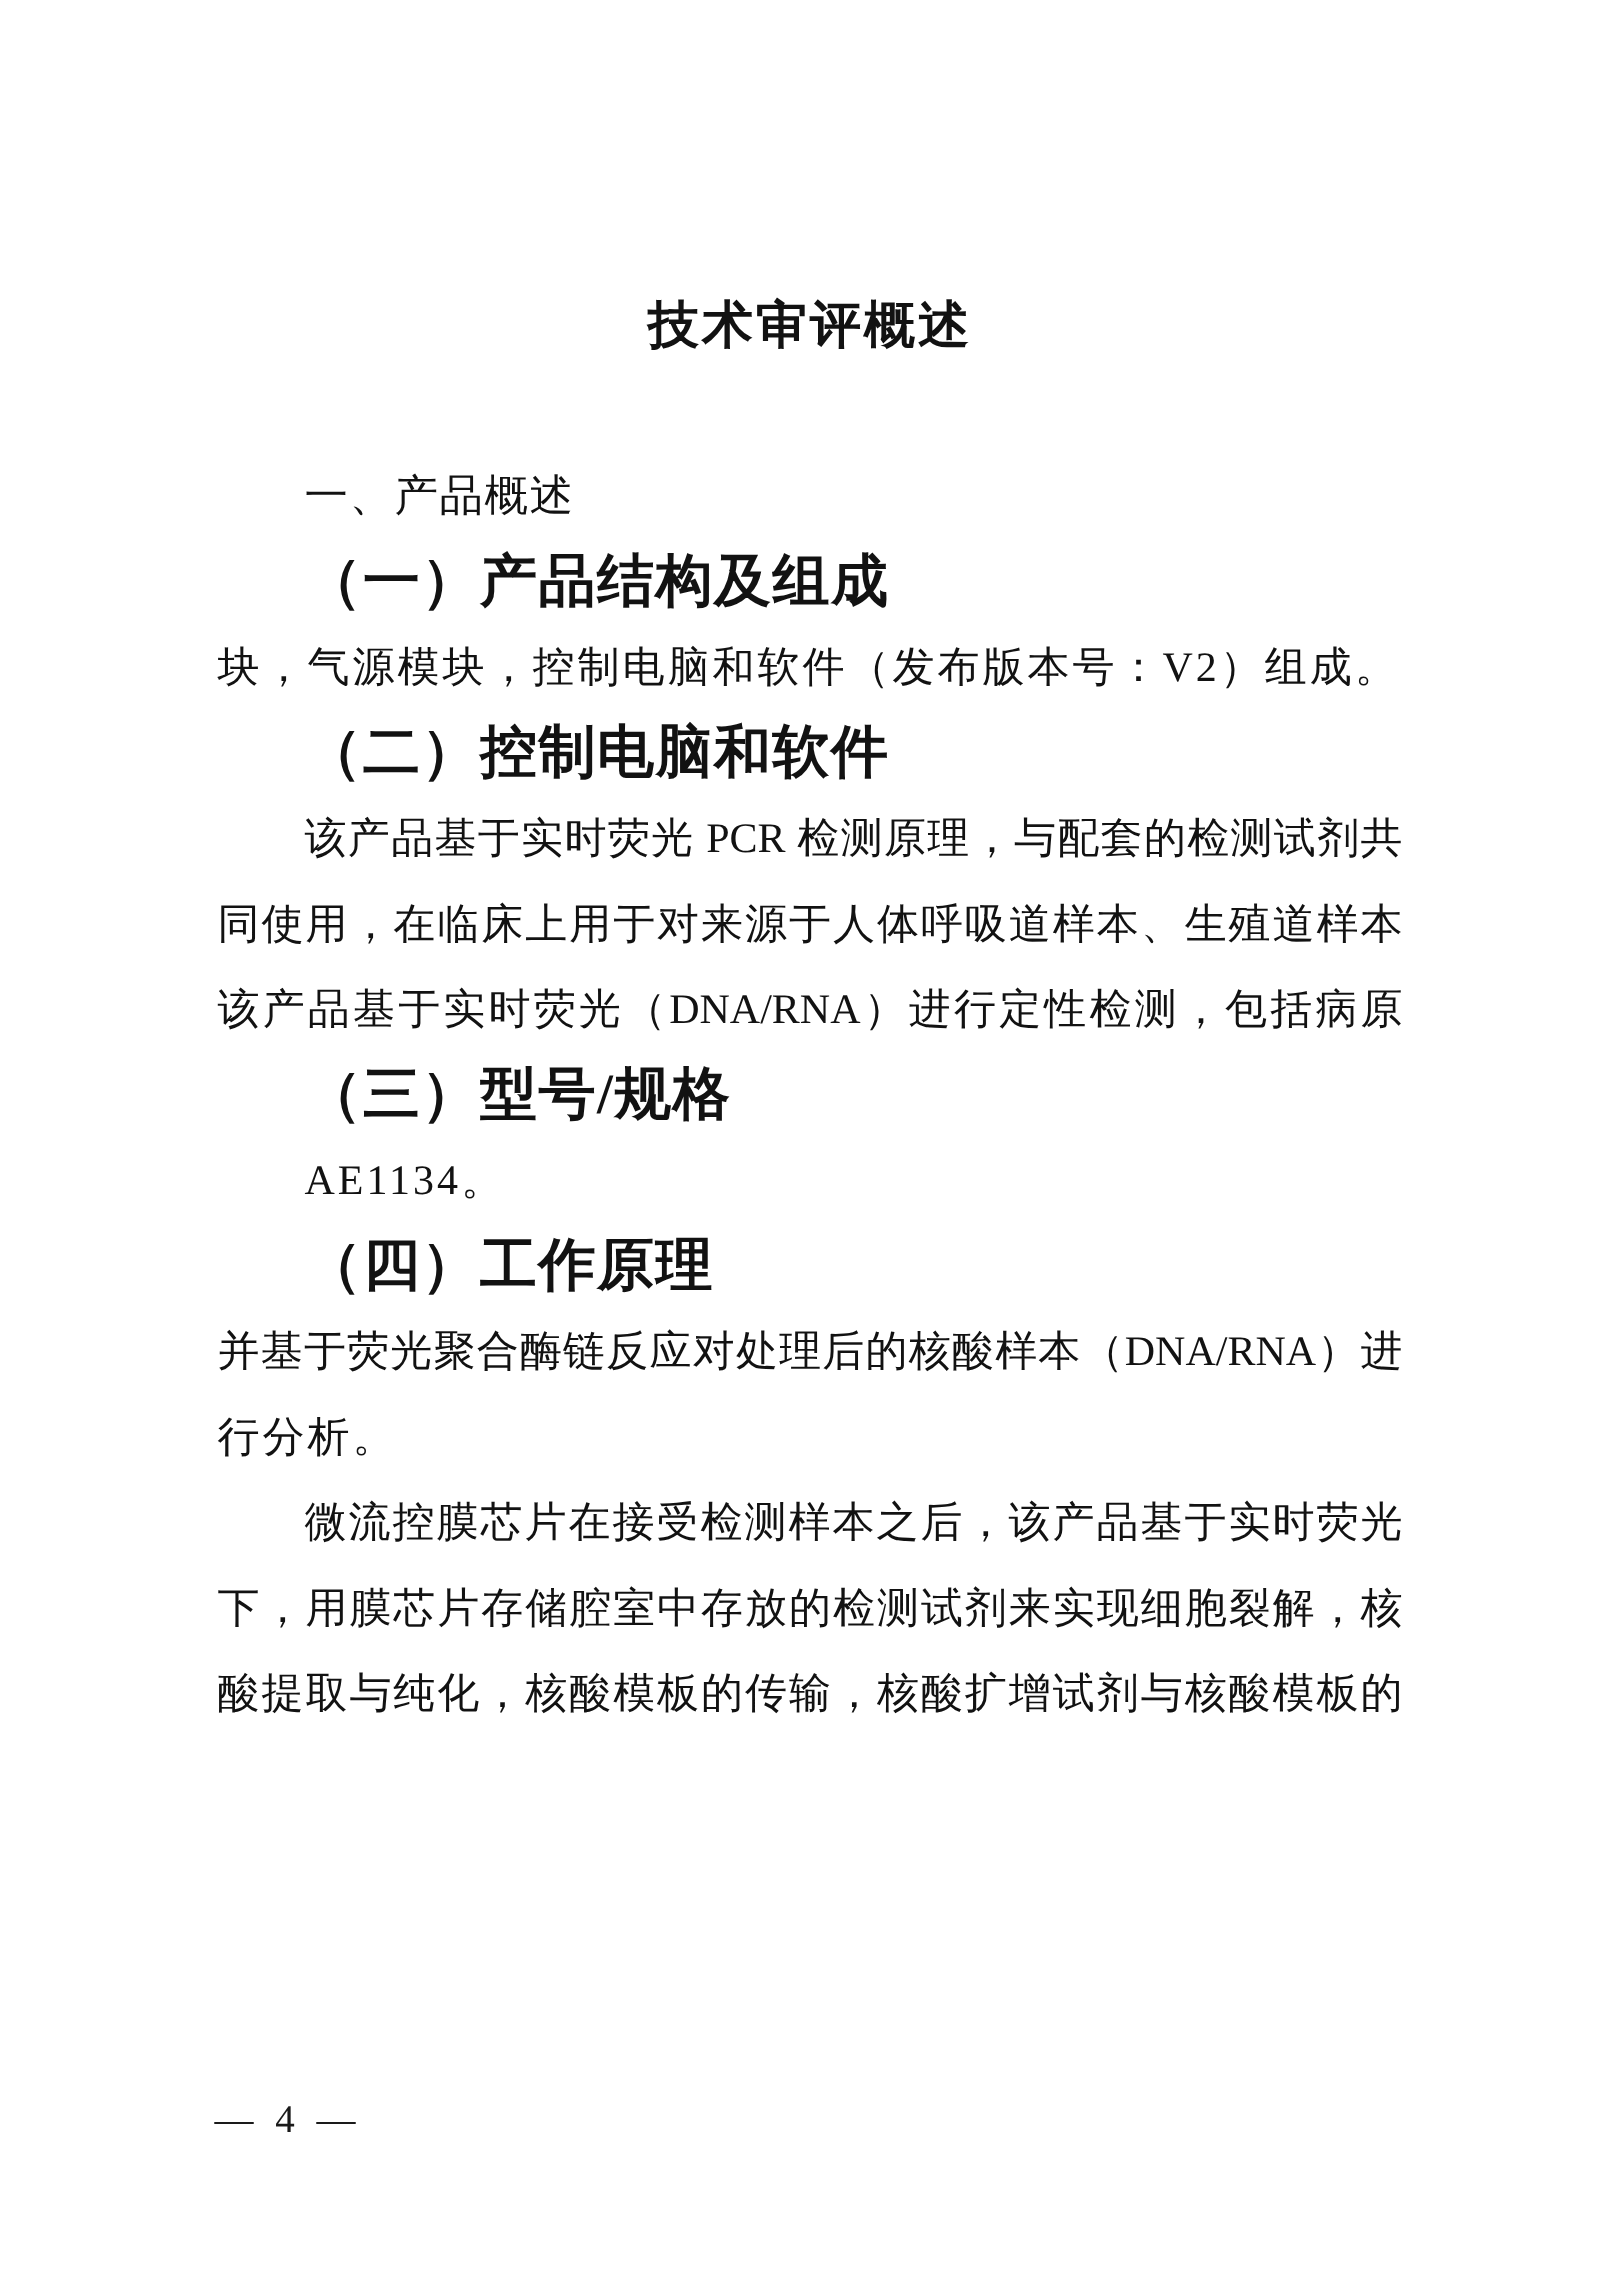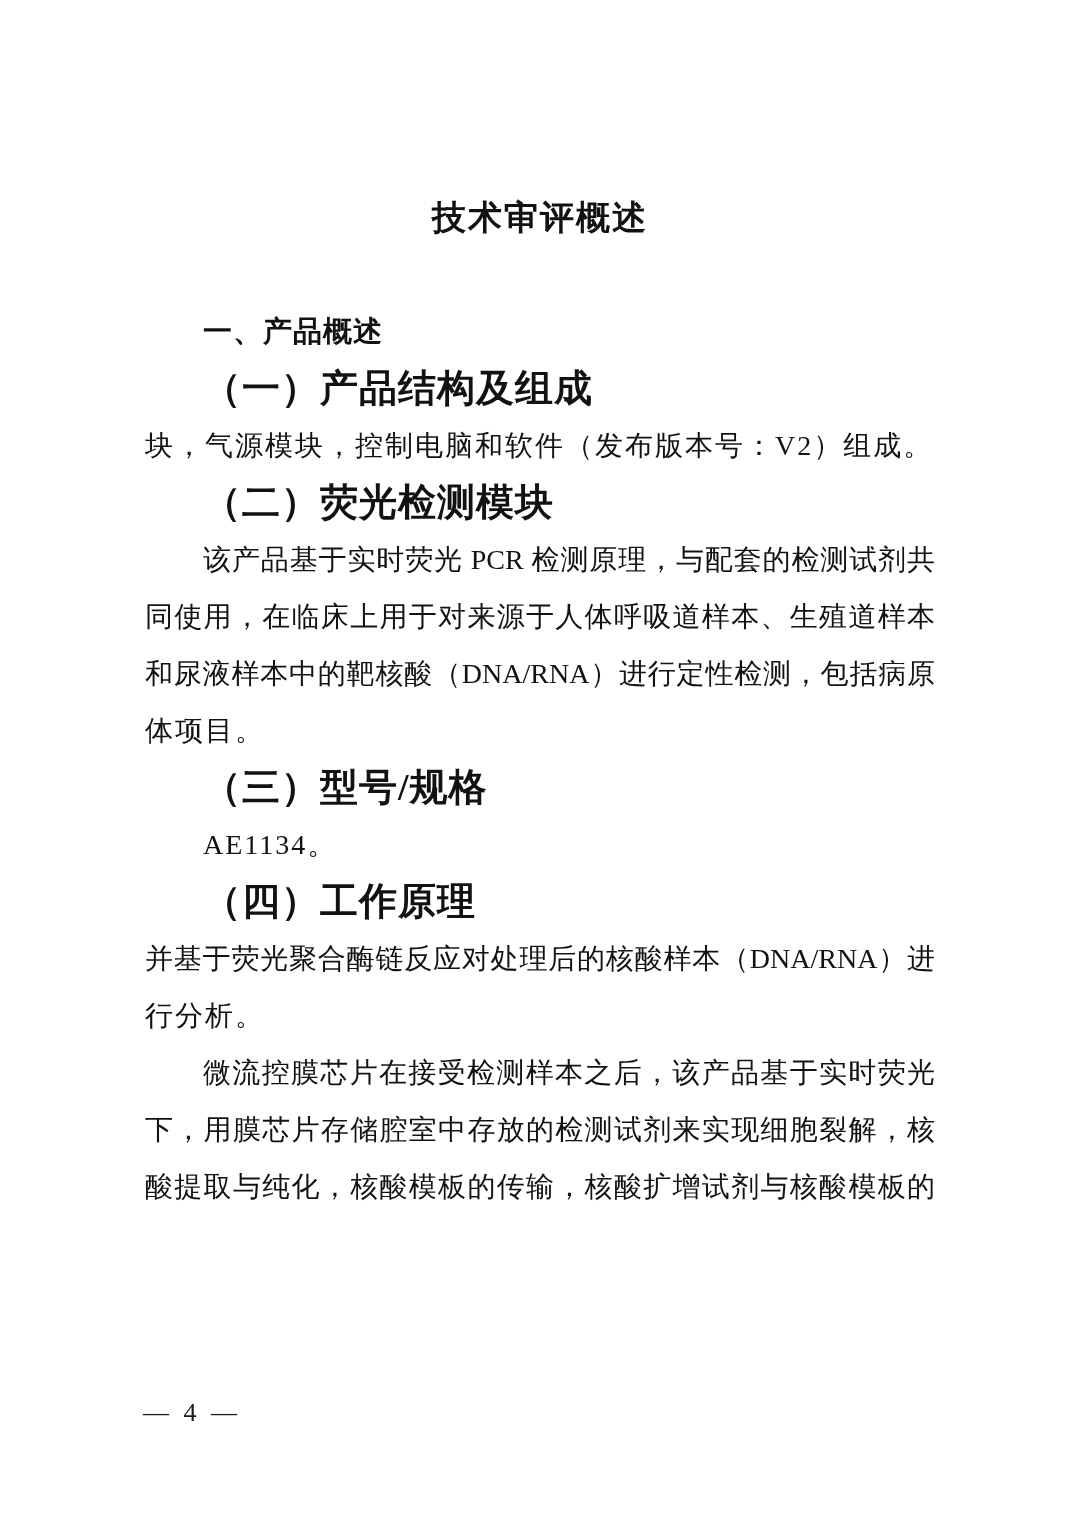--- a/index.html
+++ b/index.html
@@ -32,21 +32,21 @@
     width: 790px;
   }
   .line {
     height: 57px;
     line-height: 57px;
     font-size: 28px;
     white-space: pre-wrap;
   }
   .line.h1 {
     font-family: "Liberation Sans", "DejaVu Sans", sans-serif;
-    font-weight: bold;
+    font-weight: normal;
     font-size: 29px;
     padding-left: 58px;
     letter-spacing: 1px;
   }
   .line.h2 {
     font-weight: bold;
     font-size: 38px;
     padding-left: 58px;
     letter-spacing: 1px;
   }
@@ -70,25 +70,24 @@
 </head>
 <body>
 
 <div class="page">
   <div class="doc-title">技术审评概述</div>
 
   <div class="doc-body" id="doc-body">
       <div class="line h1">一、产品概述</div>
       <div class="line h2">（一）产品结构及组成</div>
       <div class="line last">块，气源模块，控制电脑和软件（发布版本号：V2）组成。</div>
-      <div class="line h2">（二）荧光检测模块</div>
+      <div class="line h2">（二）控制电脑和软件</div>
       <div class="line first fill">该产品基于实时荧光 PCR 检测原理，与配套的检测试剂共</div>
       <div class="line fill">同使用，在临床上用于对来源于人体呼吸道样本、生殖道样本</div>
-      <div class="line fill">和尿液样本中的靶核酸（DNA/RNA）进行定性检测，包括病原</div>
-      <div class="line last">体项目。</div>
+      <div class="line fill">该产品基于实时荧光（DNA/RNA）进行定性检测，包括病原</div>
       <div class="line h2">（三）型号/规格</div>
       <div class="line first last">AE1134。</div>
       <div class="line h2">（四）工作原理</div>
       <div class="line fill">并基于荧光聚合酶链反应对处理后的核酸样本（DNA/RNA）进</div>
       <div class="line last">行分析。</div>
       <div class="line first fill">微流控膜芯片在接受检测样本之后，该产品基于实时荧光</div>
       <div class="line fill">下，用膜芯片存储腔室中存放的检测试剂来实现细胞裂解，核</div>
       <div class="line fill">酸提取与纯化，核酸模板的传输，核酸扩增试剂与核酸模板的</div>
     </div>
 

